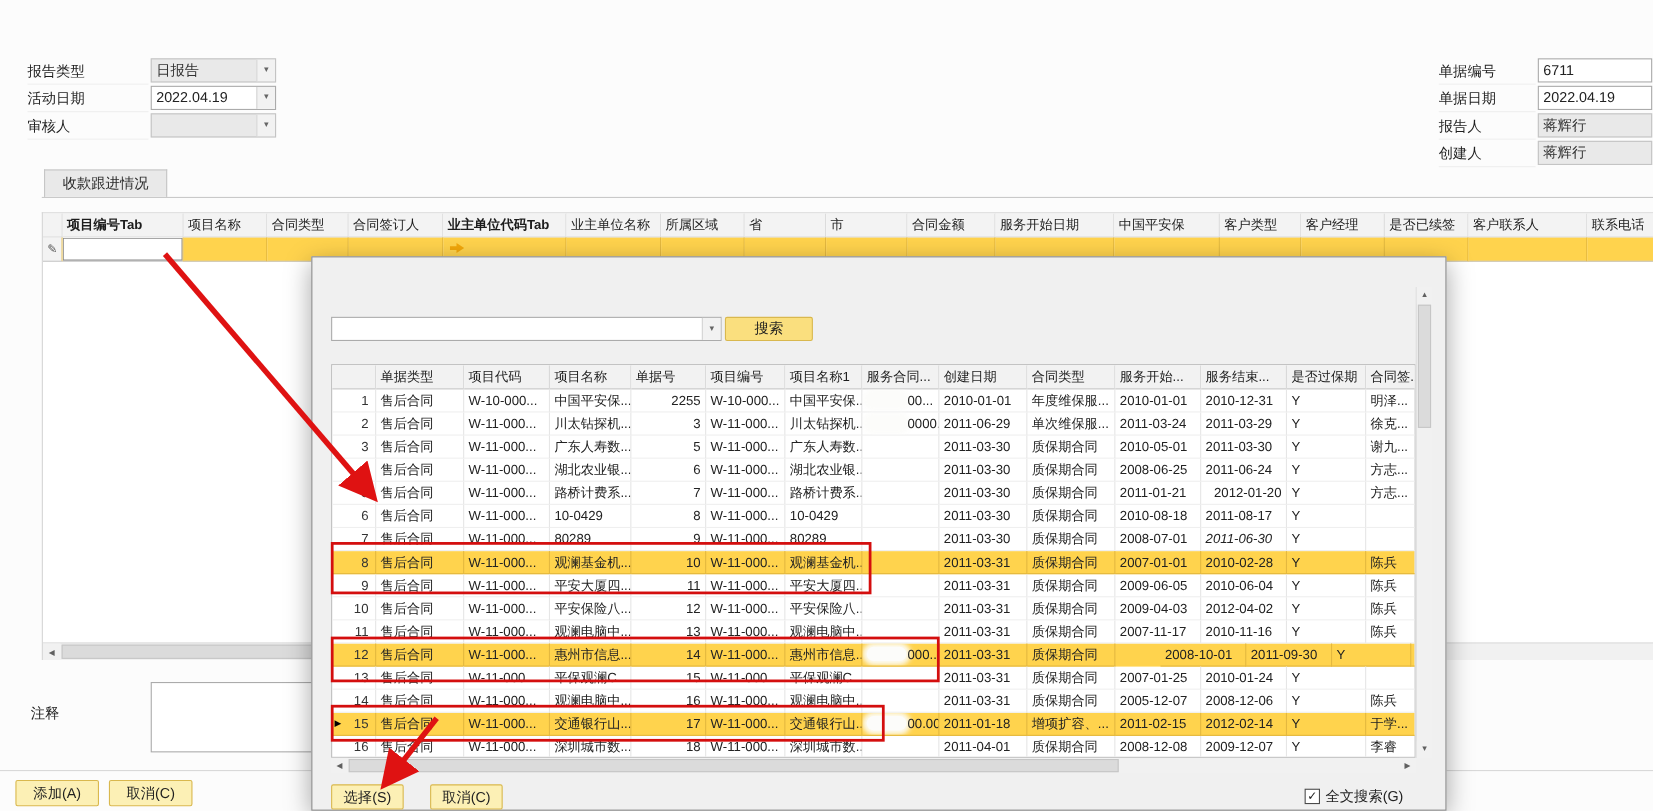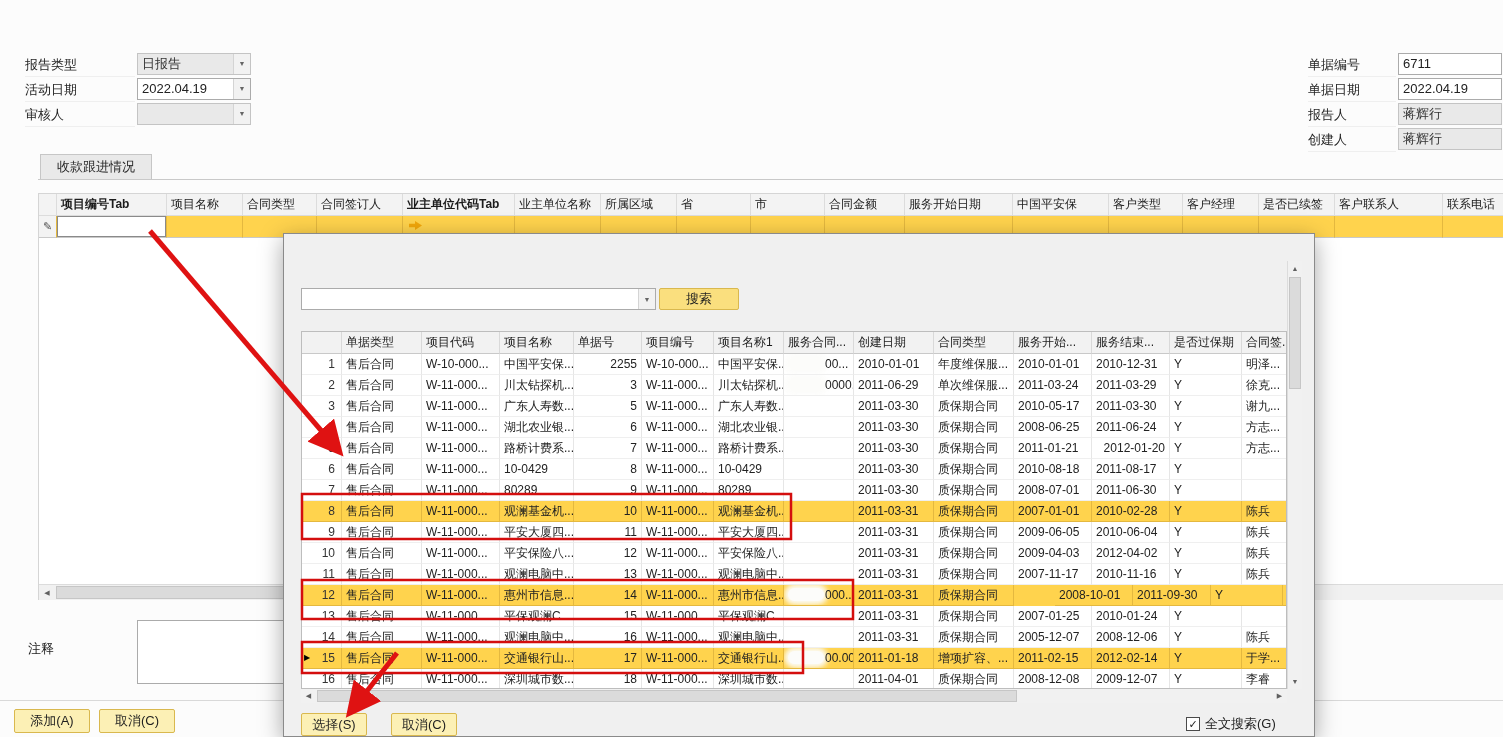--- a/index.html
+++ b/index.html
@@ -249,21 +249,21 @@
             <div class="dcell num" style="width: 40px;">3</div>
             <div class="dcell" style="width: 80px;">售后合同</div>
             <div class="dcell" style="width: 78px;">W-11-000...</div>
             <div class="dcell" style="width: 74px;">广东人寿数...</div>
             <div class="dcell right" style="width: 68px;">5</div>
             <div class="dcell" style="width: 72px;">W-11-000...</div>
             <div class="dcell" style="width: 70px;">广东人寿数...</div>
             <div class="dcell" style="width: 70px;"></div>
             <div class="dcell" style="width: 80px;">2011-03-30</div>
             <div class="dcell" style="width: 80px;">质保期合同</div>
-            <div class="dcell" style="width: 78px;">2010-05-17</div>
+            <div class="dcell" style="width: 78px;">2010-05-01</div>
             <div class="dcell" style="width: 78px;">2011-03-30</div>
             <div class="dcell" style="width: 72px;">Y</div>
             <div class="dcell" style="width: 46px;">谢九...</div>
           </div>
           <div class="drow">
             <div class="dcell num" style="width: 40px;">4</div>
             <div class="dcell" style="width: 80px;">售后合同</div>
             <div class="dcell" style="width: 78px;">W-11-000...</div>
             <div class="dcell" style="width: 74px;">湖北农业银...</div>
             <div class="dcell right" style="width: 68px;">6</div>
@@ -314,21 +314,21 @@
             <div class="dcell" style="width: 80px;">售后合同</div>
             <div class="dcell" style="width: 78px;">W-11-000...</div>
             <div class="dcell" style="width: 74px;">80289</div>
             <div class="dcell right" style="width: 68px;">9</div>
             <div class="dcell" style="width: 72px;">W-11-000...</div>
             <div class="dcell" style="width: 70px;">80289</div>
             <div class="dcell" style="width: 70px;"></div>
             <div class="dcell" style="width: 80px;">2011-03-30</div>
             <div class="dcell" style="width: 80px;">质保期合同</div>
             <div class="dcell" style="width: 78px;">2008-07-01</div>
-            <div class="dcell" style="width: 78px;">2011-06-30</div>
+            <div class="dcell" style="width: 78px; font-style: italic;">2011-06-30</div>
             <div class="dcell" style="width: 72px;">Y</div>
             <div class="dcell" style="width: 46px;"></div>
           </div>
           <div class="drow sel">
             <div class="dcell num" style="width: 40px;">8</div>
             <div class="dcell" style="width: 80px;">售后合同</div>
             <div class="dcell" style="width: 78px;">W-11-000...</div>
             <div class="dcell" style="width: 74px;">观澜基金机...</div>
             <div class="dcell right" style="width: 68px;">10</div>
             <div class="dcell" style="width: 72px;">W-11-000...</div>

